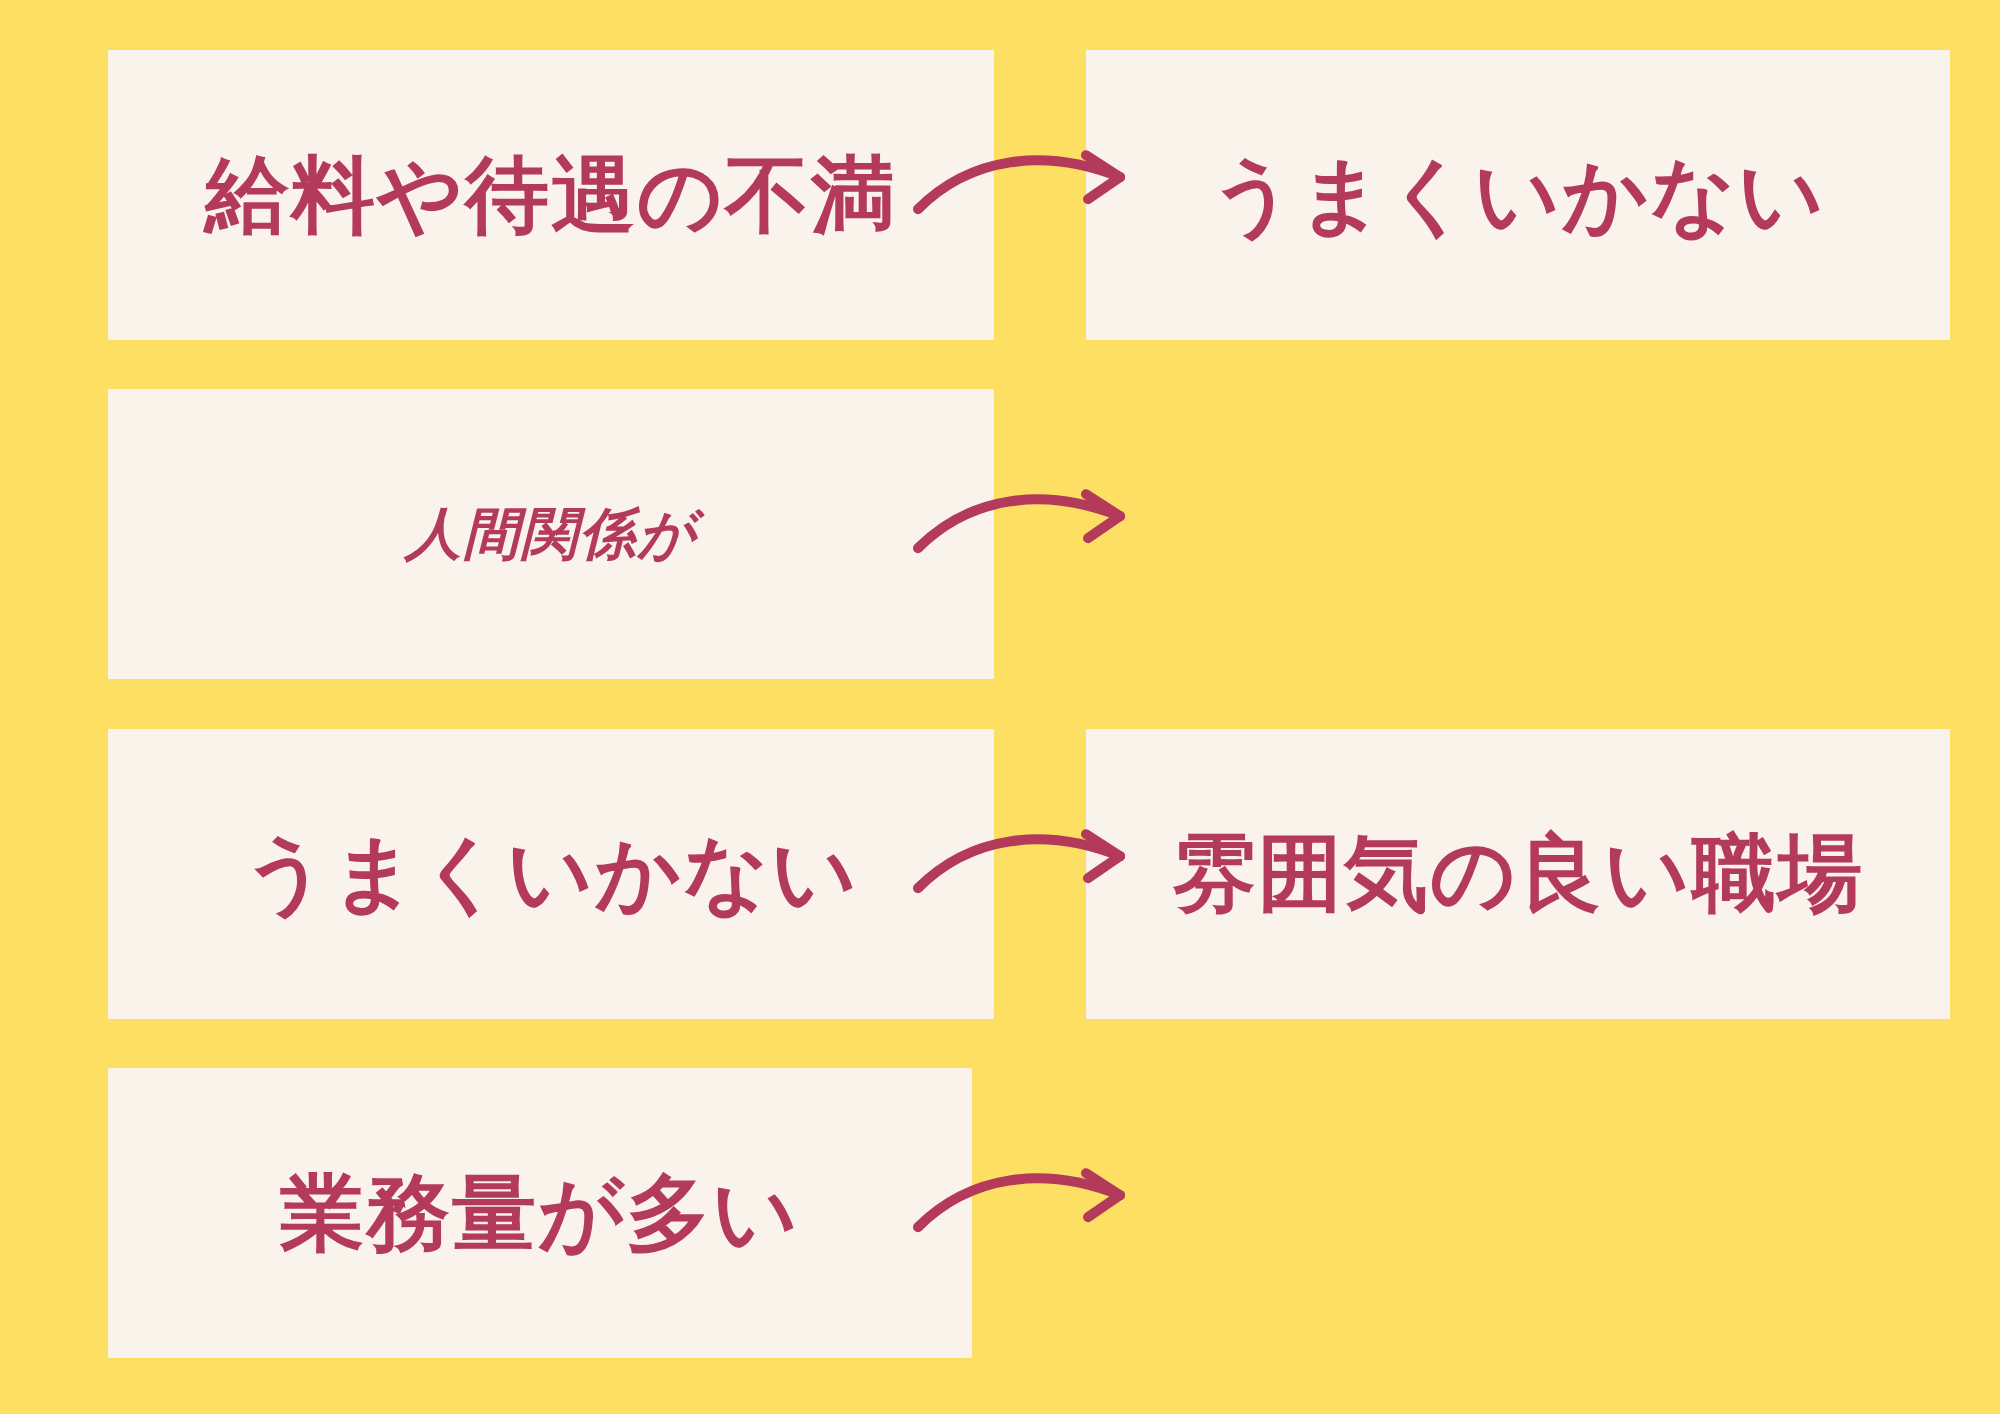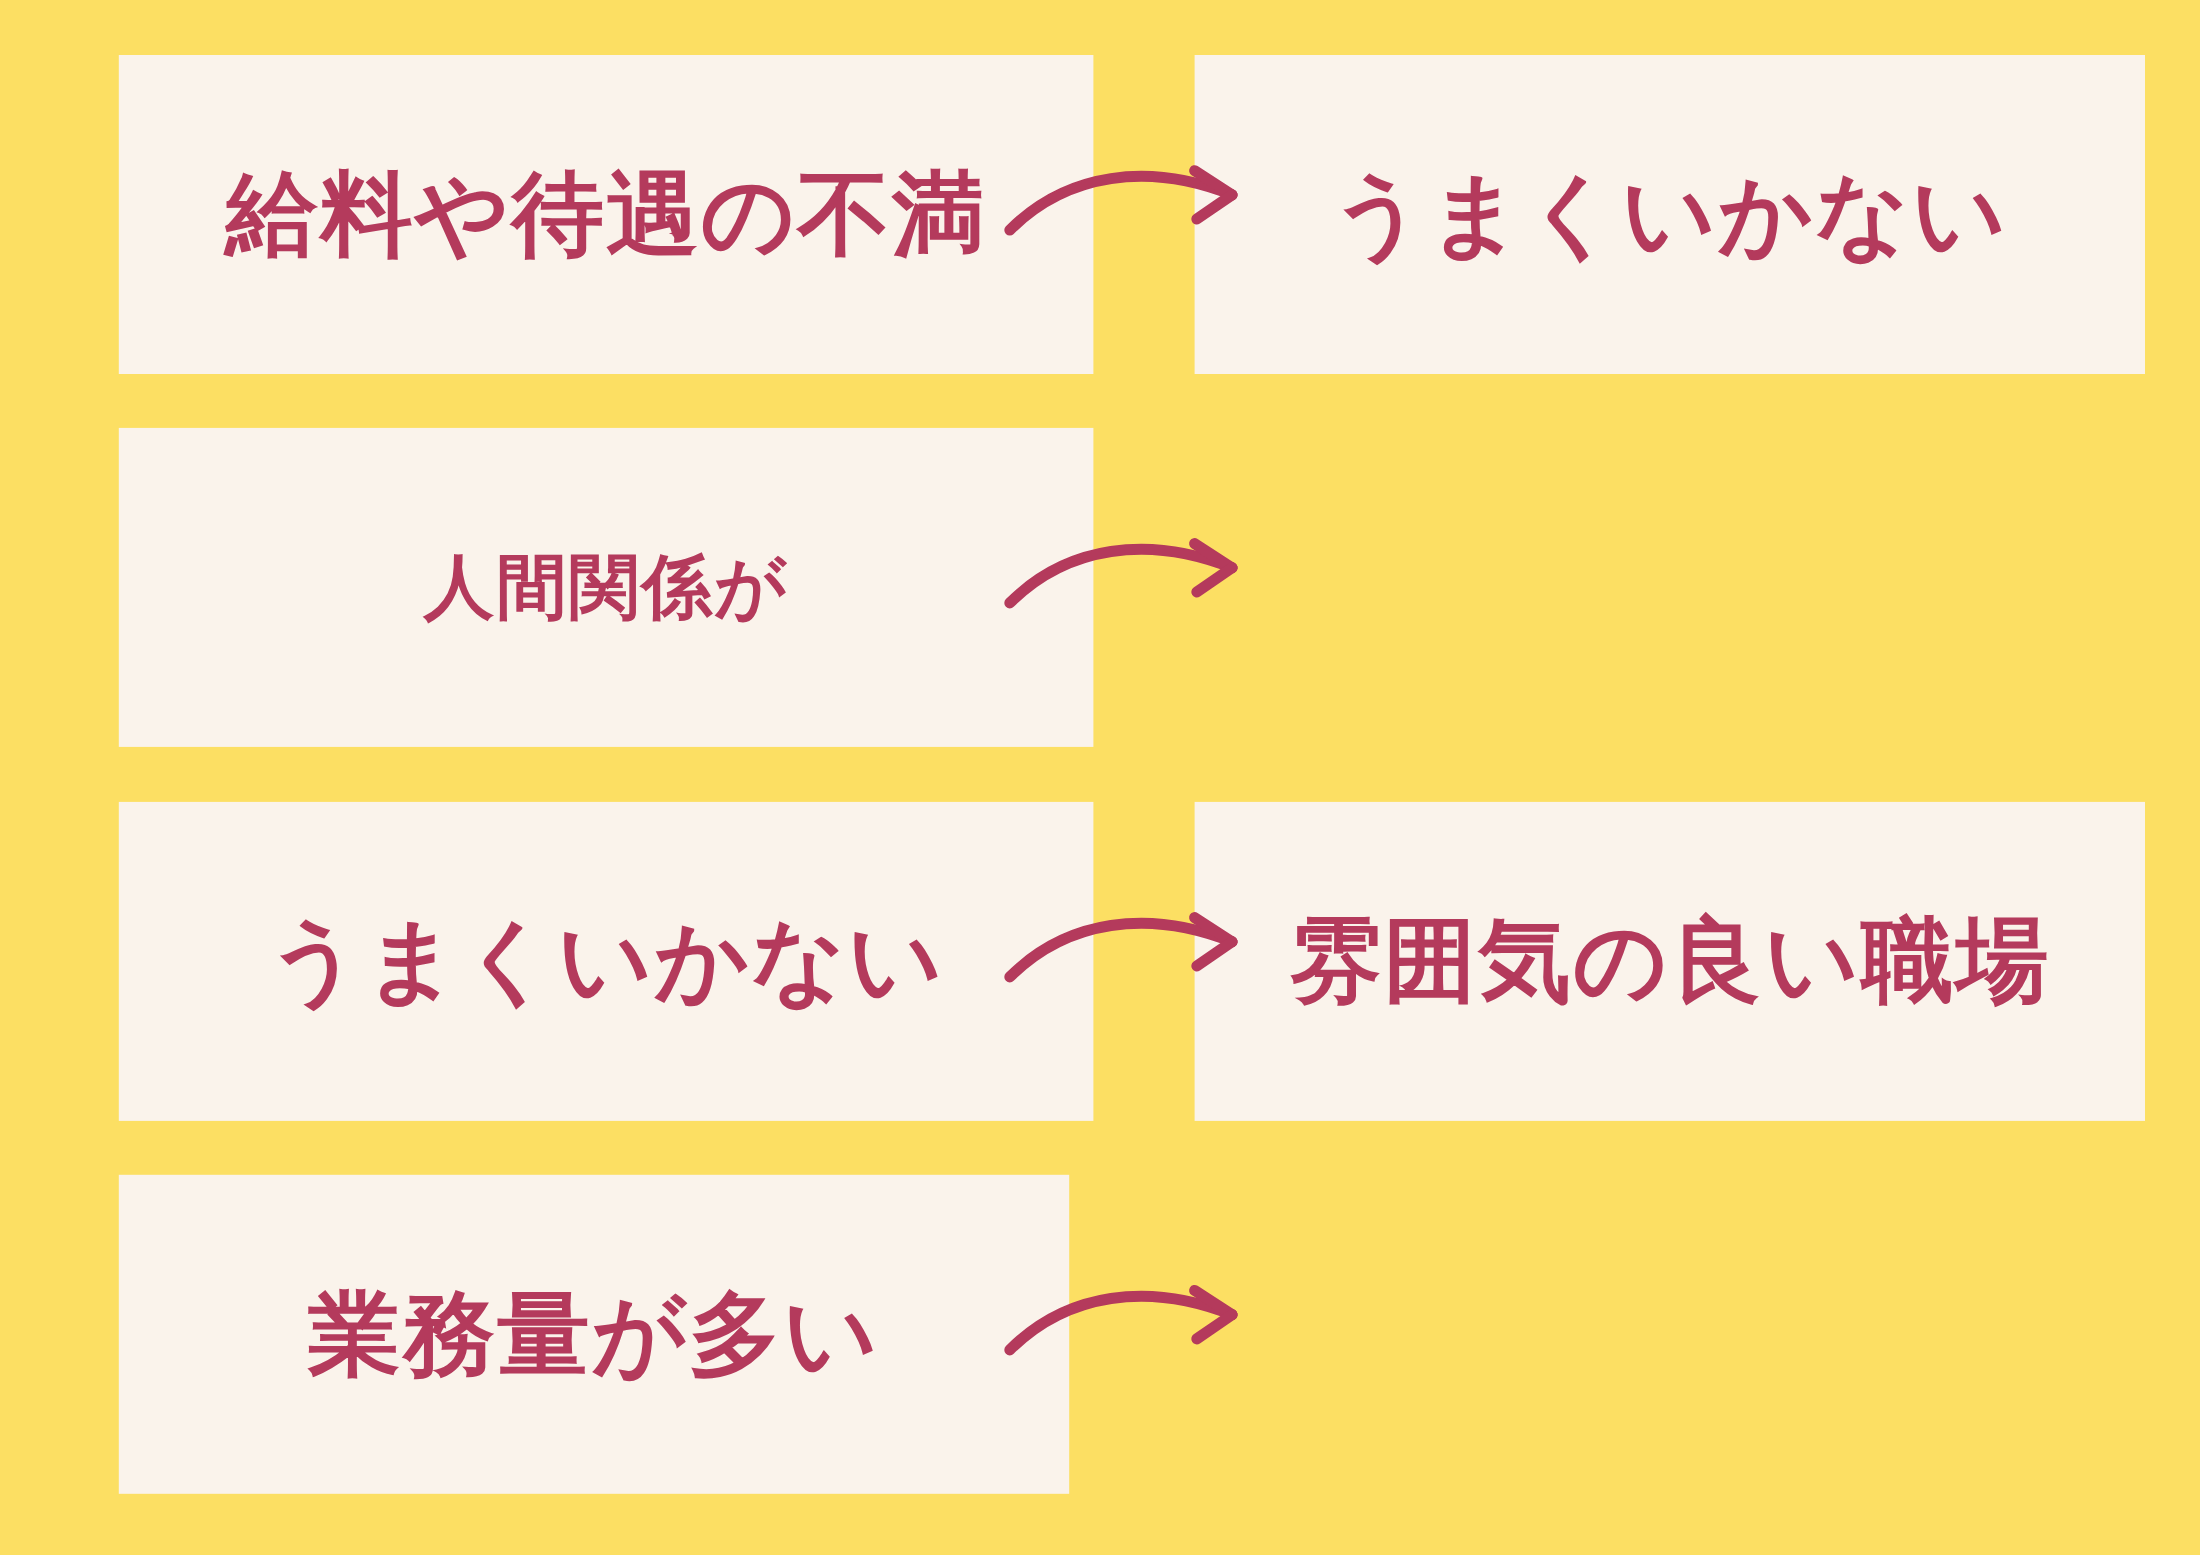--- a/index.html
+++ b/index.html
@@ -40,21 +40,21 @@
   .box.left{width:886px;}
   .box.right{width:864px;}
   .line{
     color:var(--accent);
     font-weight:800;
     font-size:84px;
     line-height:1.32;
     letter-spacing:2px;
     white-space:nowrap;
   }
-  .row.twolines .line{font-size:64px;}
+  .row.twolines .line{font-size:56px;font-style:italic;}
   .arrow{
     position:absolute;
     left:798px;
     top:50%;
     transform:translateY(-57%);
     width:244px;
     height:112px;
     color:var(--accent);
     z-index:2;
     pointer-events:none;

